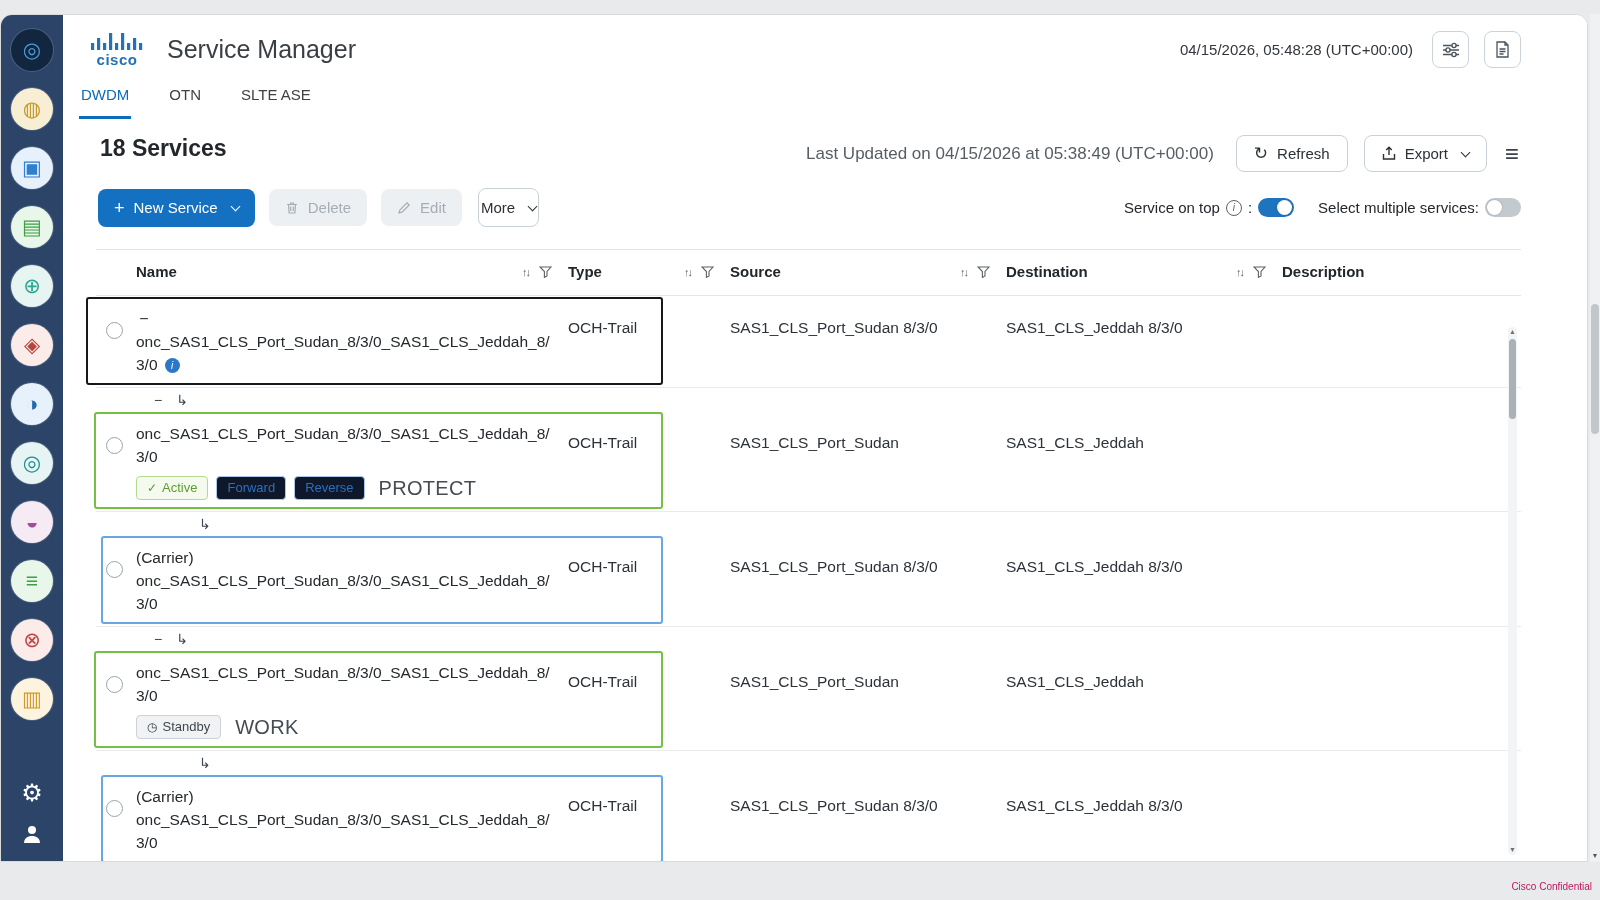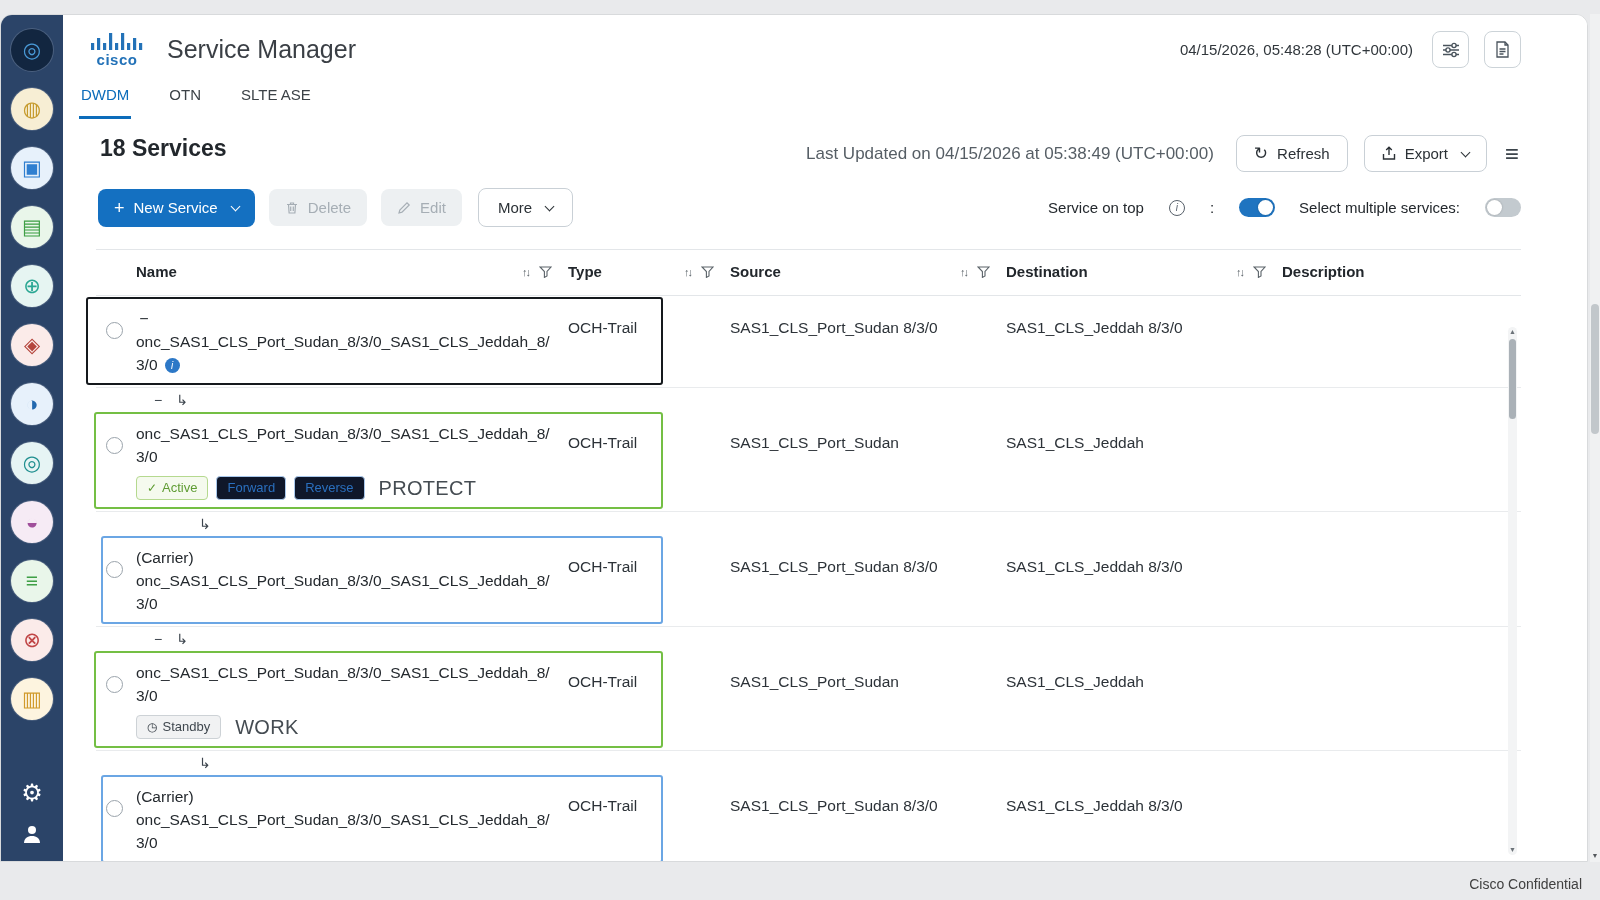--- a/index.html
+++ b/index.html
@@ -48,26 +48,26 @@
     cursor: pointer; font-family: inherit; }
   .ricon { font-size: 17px; line-height: 1; }
   .menu-btn { border: none; background: none; font-size: 24px; color: #3c444b; cursor: pointer; padding: 0 2px; }
 
   .toolbar { display: flex; align-items: center; padding: 12px 66px 10px 35px; }
   .btn { display: inline-flex; align-items: center; gap: 9px; border-radius: 8px;
     padding: 10px 16px; font-size: 15px; cursor: pointer; border: none; font-family: inherit; }
   .btn-primary { background: #1470c1; color: #fff; }
   .btn-primary .plus { font-size: 18px; line-height: 1; font-weight: 400; }
   .btn-disabled { background: #edf0f2; color: #a6aeb5; margin-left: 14px; cursor: default; }
-  .btn-more { background: #fff; border: 1px solid #c9d0d6; color: #2b3136; margin-left: 16px; padding: 10px 19px; }
+  .btn-more { background: #fff; border: 1px solid #c9d0d6; color: #2b3136; margin-left: 16px; padding: 10px 2px; }
   .chev { display: inline-block; width: 7px; height: 7px; border-right: 1.6px solid currentColor;
     border-bottom: 1.6px solid currentColor; transform: rotate(45deg); margin: -3px 0 0 5px; }
 
   .toggles { margin-left: auto; display: flex; gap: 24px; align-items: center; font-size: 15px; color: #23282d; }
-  .toggle-group { display: flex; align-items: center; gap: 25px; }
+  .toggle-group { display: flex; align-items: center; gap: 6px; }
   .info-outline { width: 16px; height: 16px; border: 1px solid #57606a; border-radius: 50%;
     color: #57606a; font-size: 10px; font-style: italic; display: inline-flex;
     align-items: center; justify-content: center; }
   .switch { width: 36px; height: 19px; border-radius: 10px; position: relative;
     display: inline-block; cursor: pointer; }
   .switch::after { content: ""; position: absolute; top: 2px; width: 15px; height: 15px;
     border-radius: 50%; background: #fff; box-shadow: 0 0 2px rgba(0,0,0,0.25); }
   .switch.on { background: #1f74c0; } .switch.on::after { right: 2px; }
   .switch.off { background: #c3cacf; } .switch.off::after { left: 2px; }
 
@@ -119,21 +119,21 @@
     background: #f3f4f5; border-radius: 5px; display: flex; flex-direction: column;
     align-items: center; cursor: pointer; }
   .sc-up, .sc-down { font-size: 7px; color: #6b7278; line-height: 10px; }
   .sc-thumb { width: 7px; height: 80px; background: #aab1b7; border-radius: 4px; margin-top: 2px; }
   .sc-down { margin-top: auto; }
   .page-scroll { position: absolute; top: 14px; right: 0; bottom: 38px; width: 10px;
     background: #f0f1f2; display: flex; flex-direction: column; align-items: center; cursor: pointer; }
   .pg-thumb { width: 8px; height: 130px; background: #c2c7cb; border-radius: 4px; margin-top: 290px; }
   .pg-down { margin-top: auto; font-size: 7px; color: #55595d; line-height: 12px; }
 
-  .footer-strip { position: absolute; bottom: 8px; right: 18px; font-size: 14px; color: #404040; }
+  .footer-strip { position: absolute; bottom: 8px; right: 8px; font-size: 10px; color: #be185d; }
 </style>
 </head>
 <body>
 
 <div class="app">
 
   <aside class="sidebar">
     <div class="sb-icons">
         <div class="sb-icon" style="background: rgb(18, 38, 64);">
           <span style="color:#4a9bd8">◎</span>

